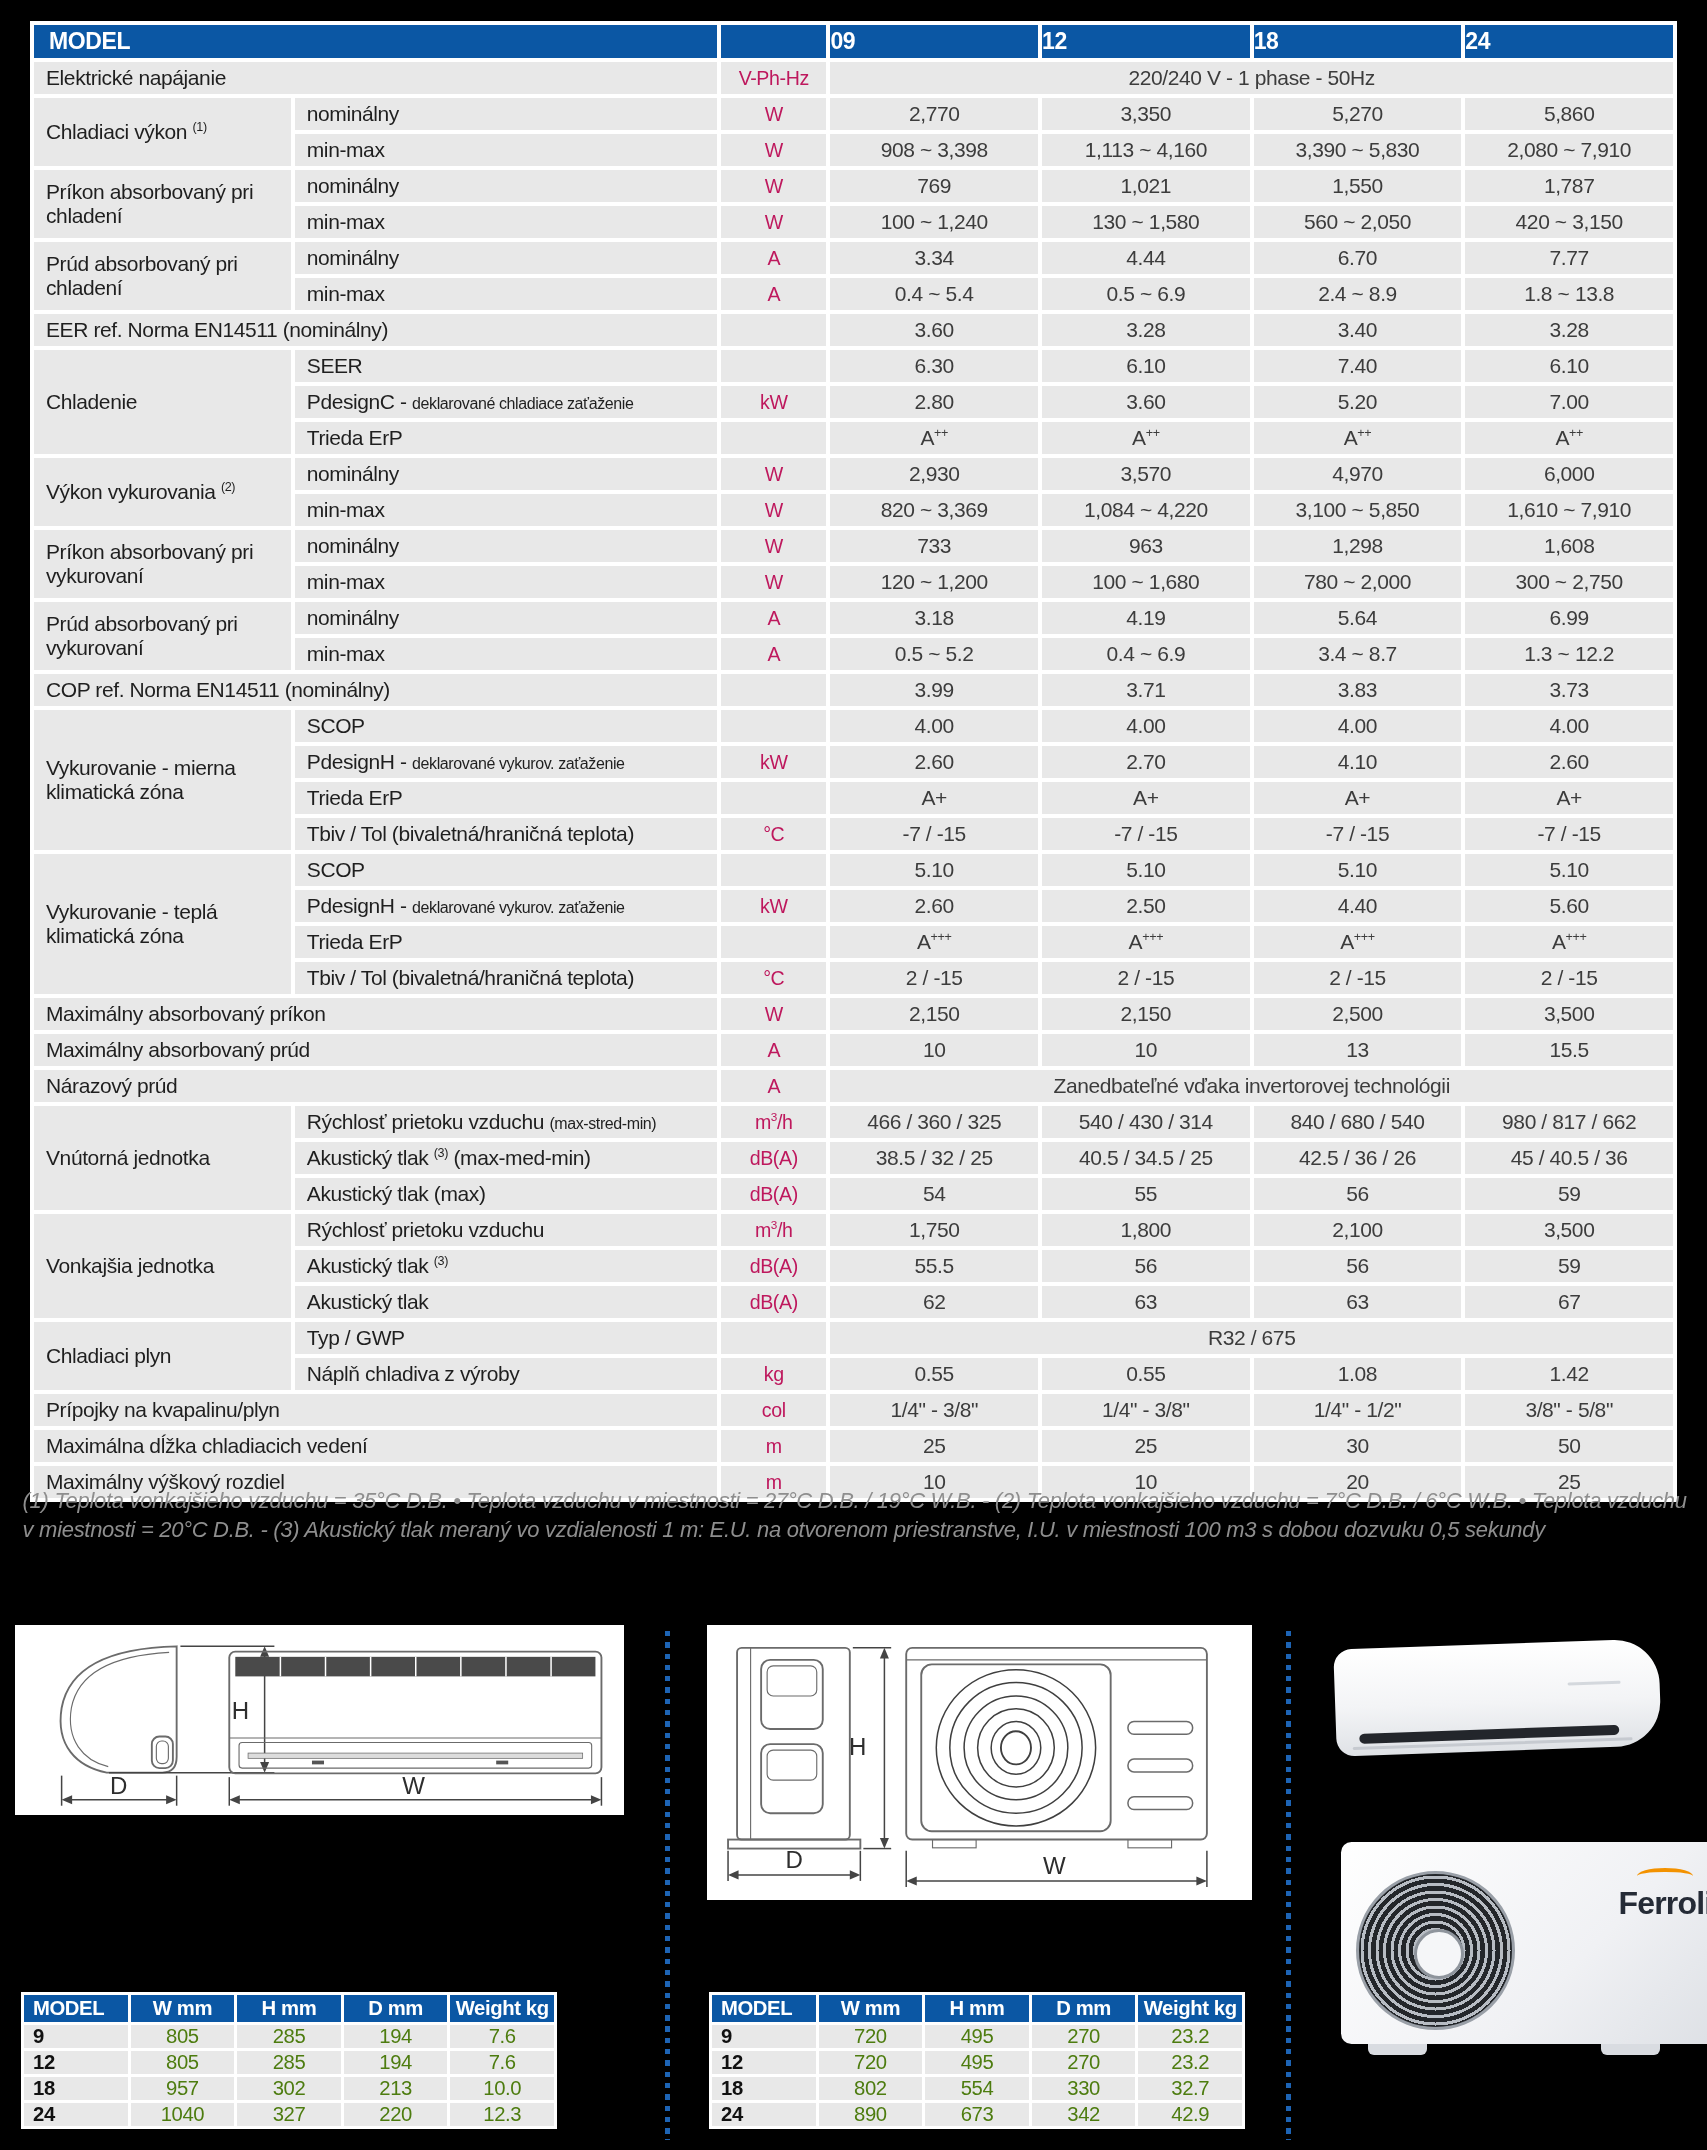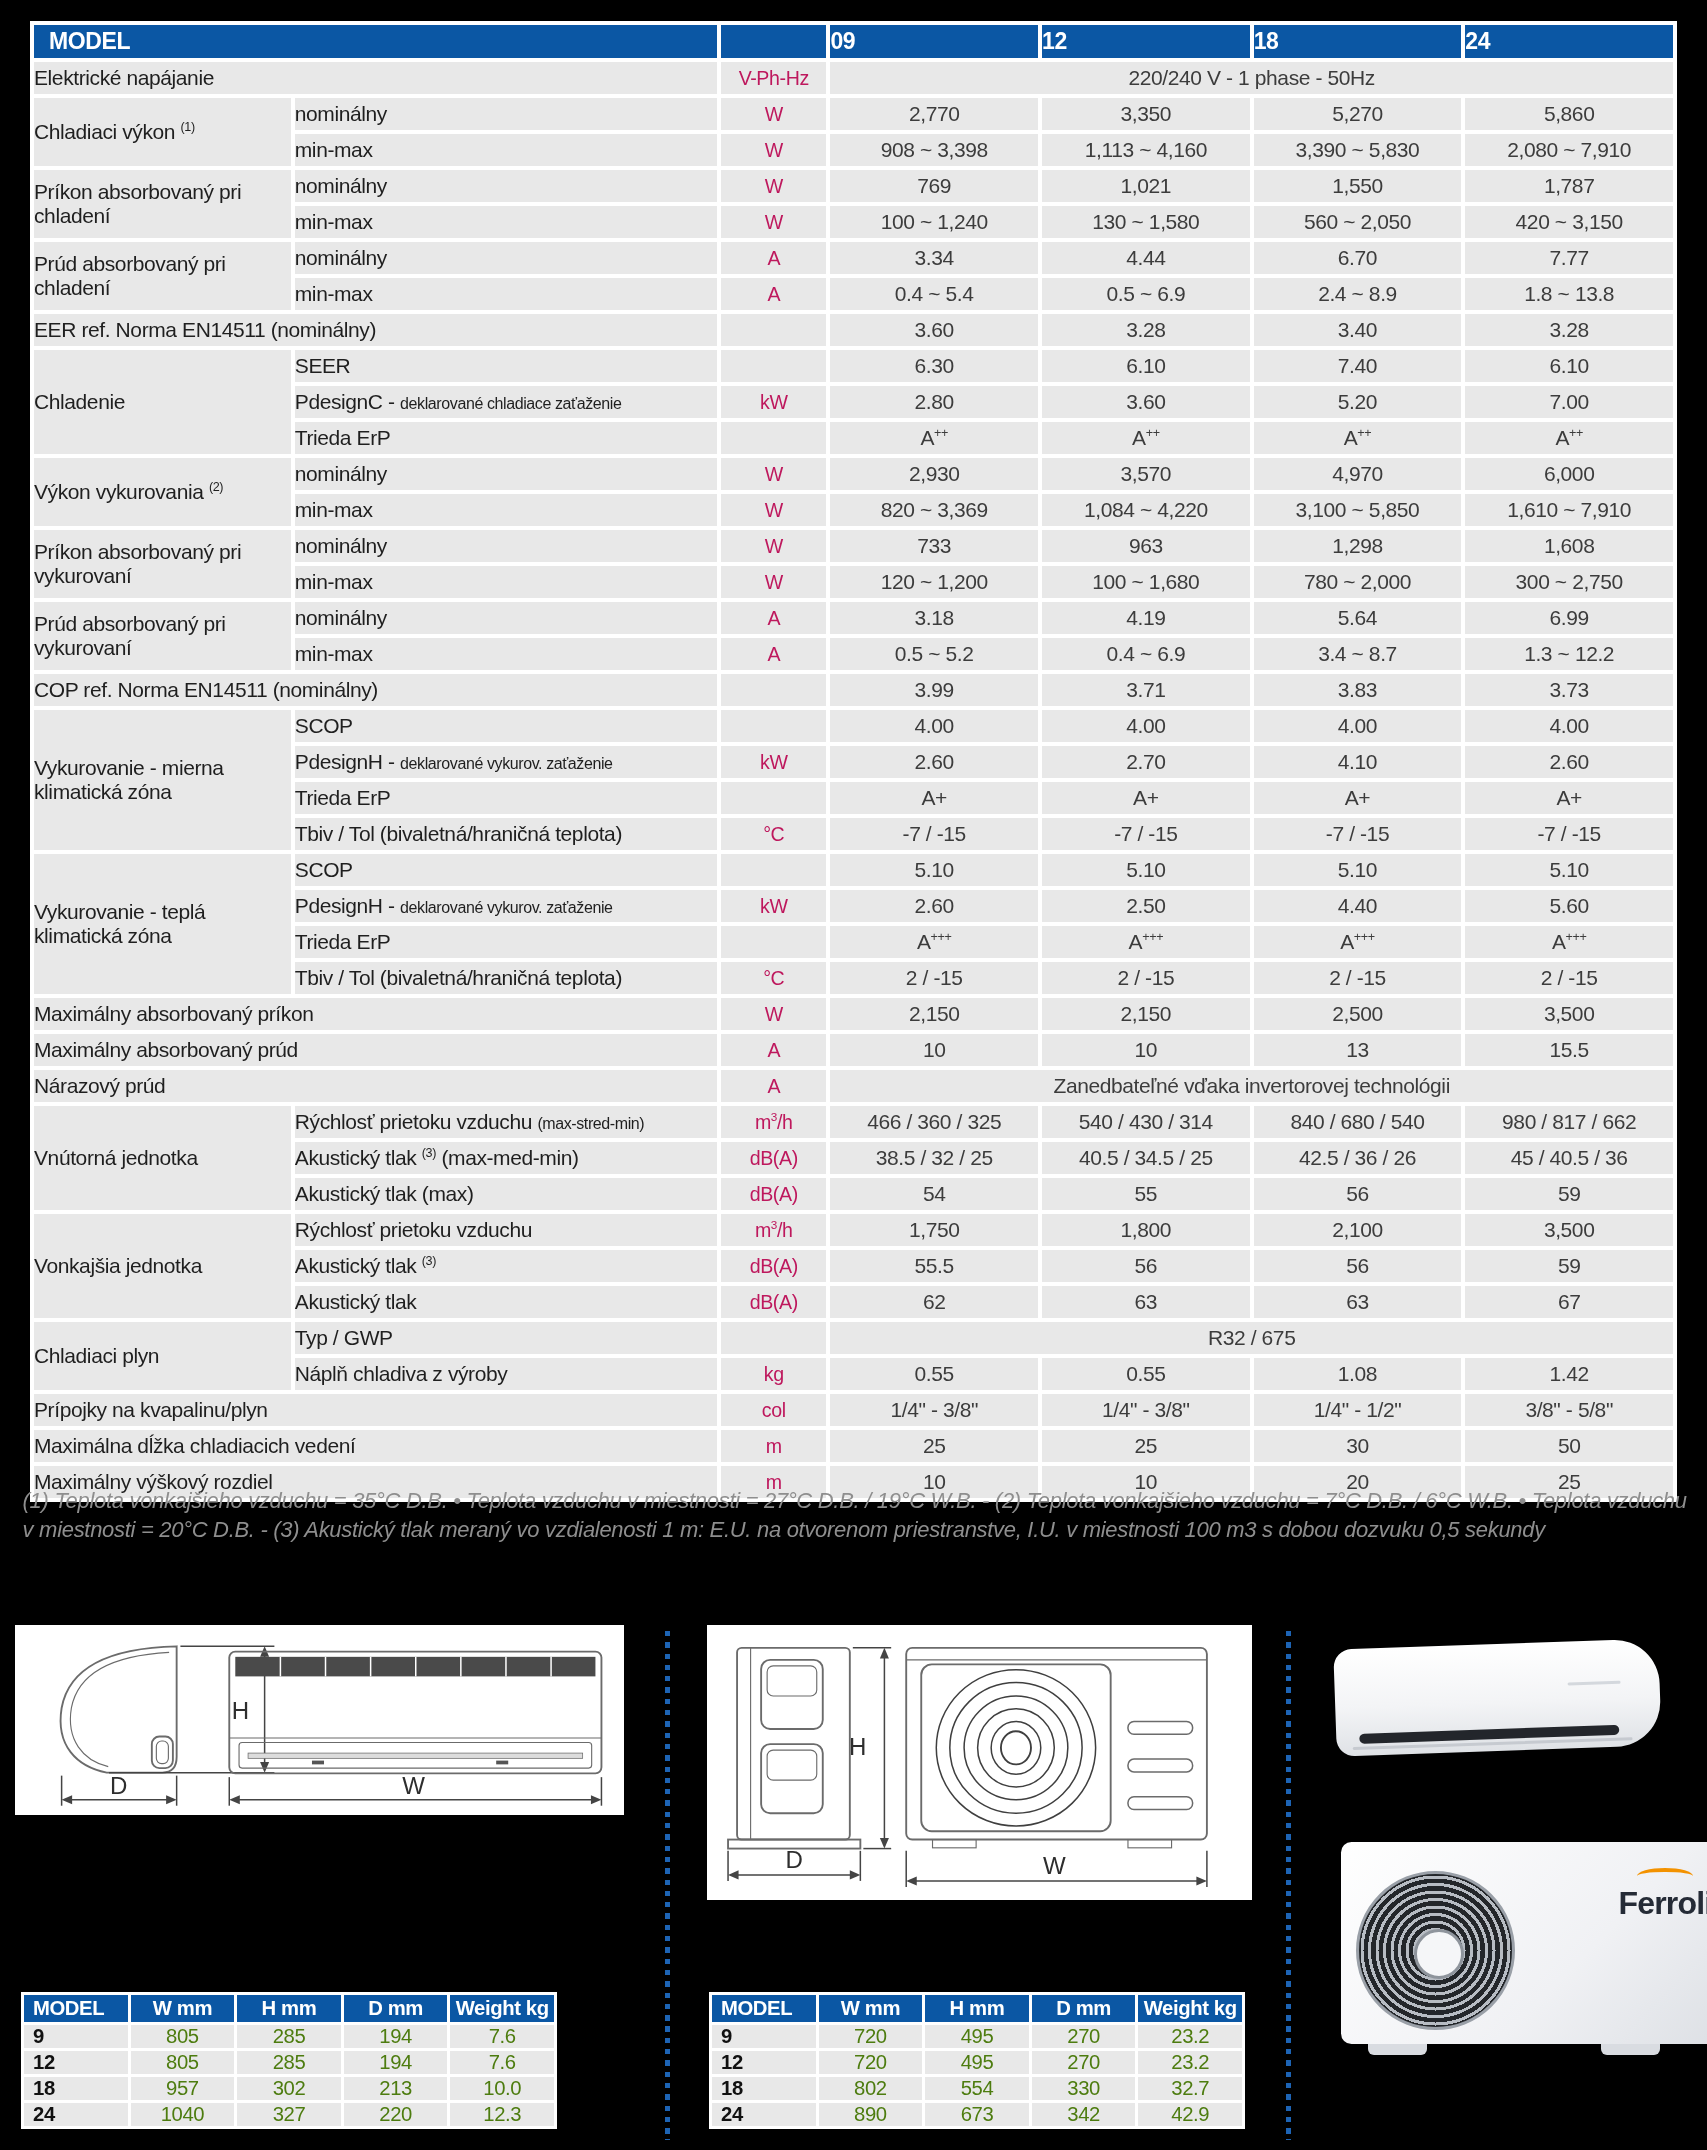--- a/index.html
+++ b/index.html
@@ -15,21 +15,21 @@
   table.spec th{
     background:#0b57a4;color:#fff;font-size:23px;font-weight:bold;height:33px;
     text-align:left;letter-spacing:-0.4px;padding:0;
   }
   table.spec th.h-model{text-align:left;padding-left:15px;}
   table.spec td{
     background:#e8e8e8;height:32px;font-size:21px;letter-spacing:-0.4px;
     padding:0;vertical-align:middle;color:#3c3c3c;text-align:center;overflow:hidden;
   }
   table.spec td.grp,table.spec td.lbl{
-    text-align:left;color:#1f1f1f;
+    text-align:left;padding-left:12px;color:#1f1f1f;
   }
   table.spec td.unit{color:#be185d;font-size:19.6px;}
   table.spec td.val{color:#3c3c3c;}
   table.spec sup{font-size:0.6em;vertical-align:super;line-height:0;}
   table.spec .sm{font-size:16px;}
   
   .footnote{
     position:absolute;left:22.6px;top:1486px;width:1672px;
     color:#8e8e8e;font-size:22px;line-height:29px;letter-spacing:-0.3px;font-style:italic;
   }

